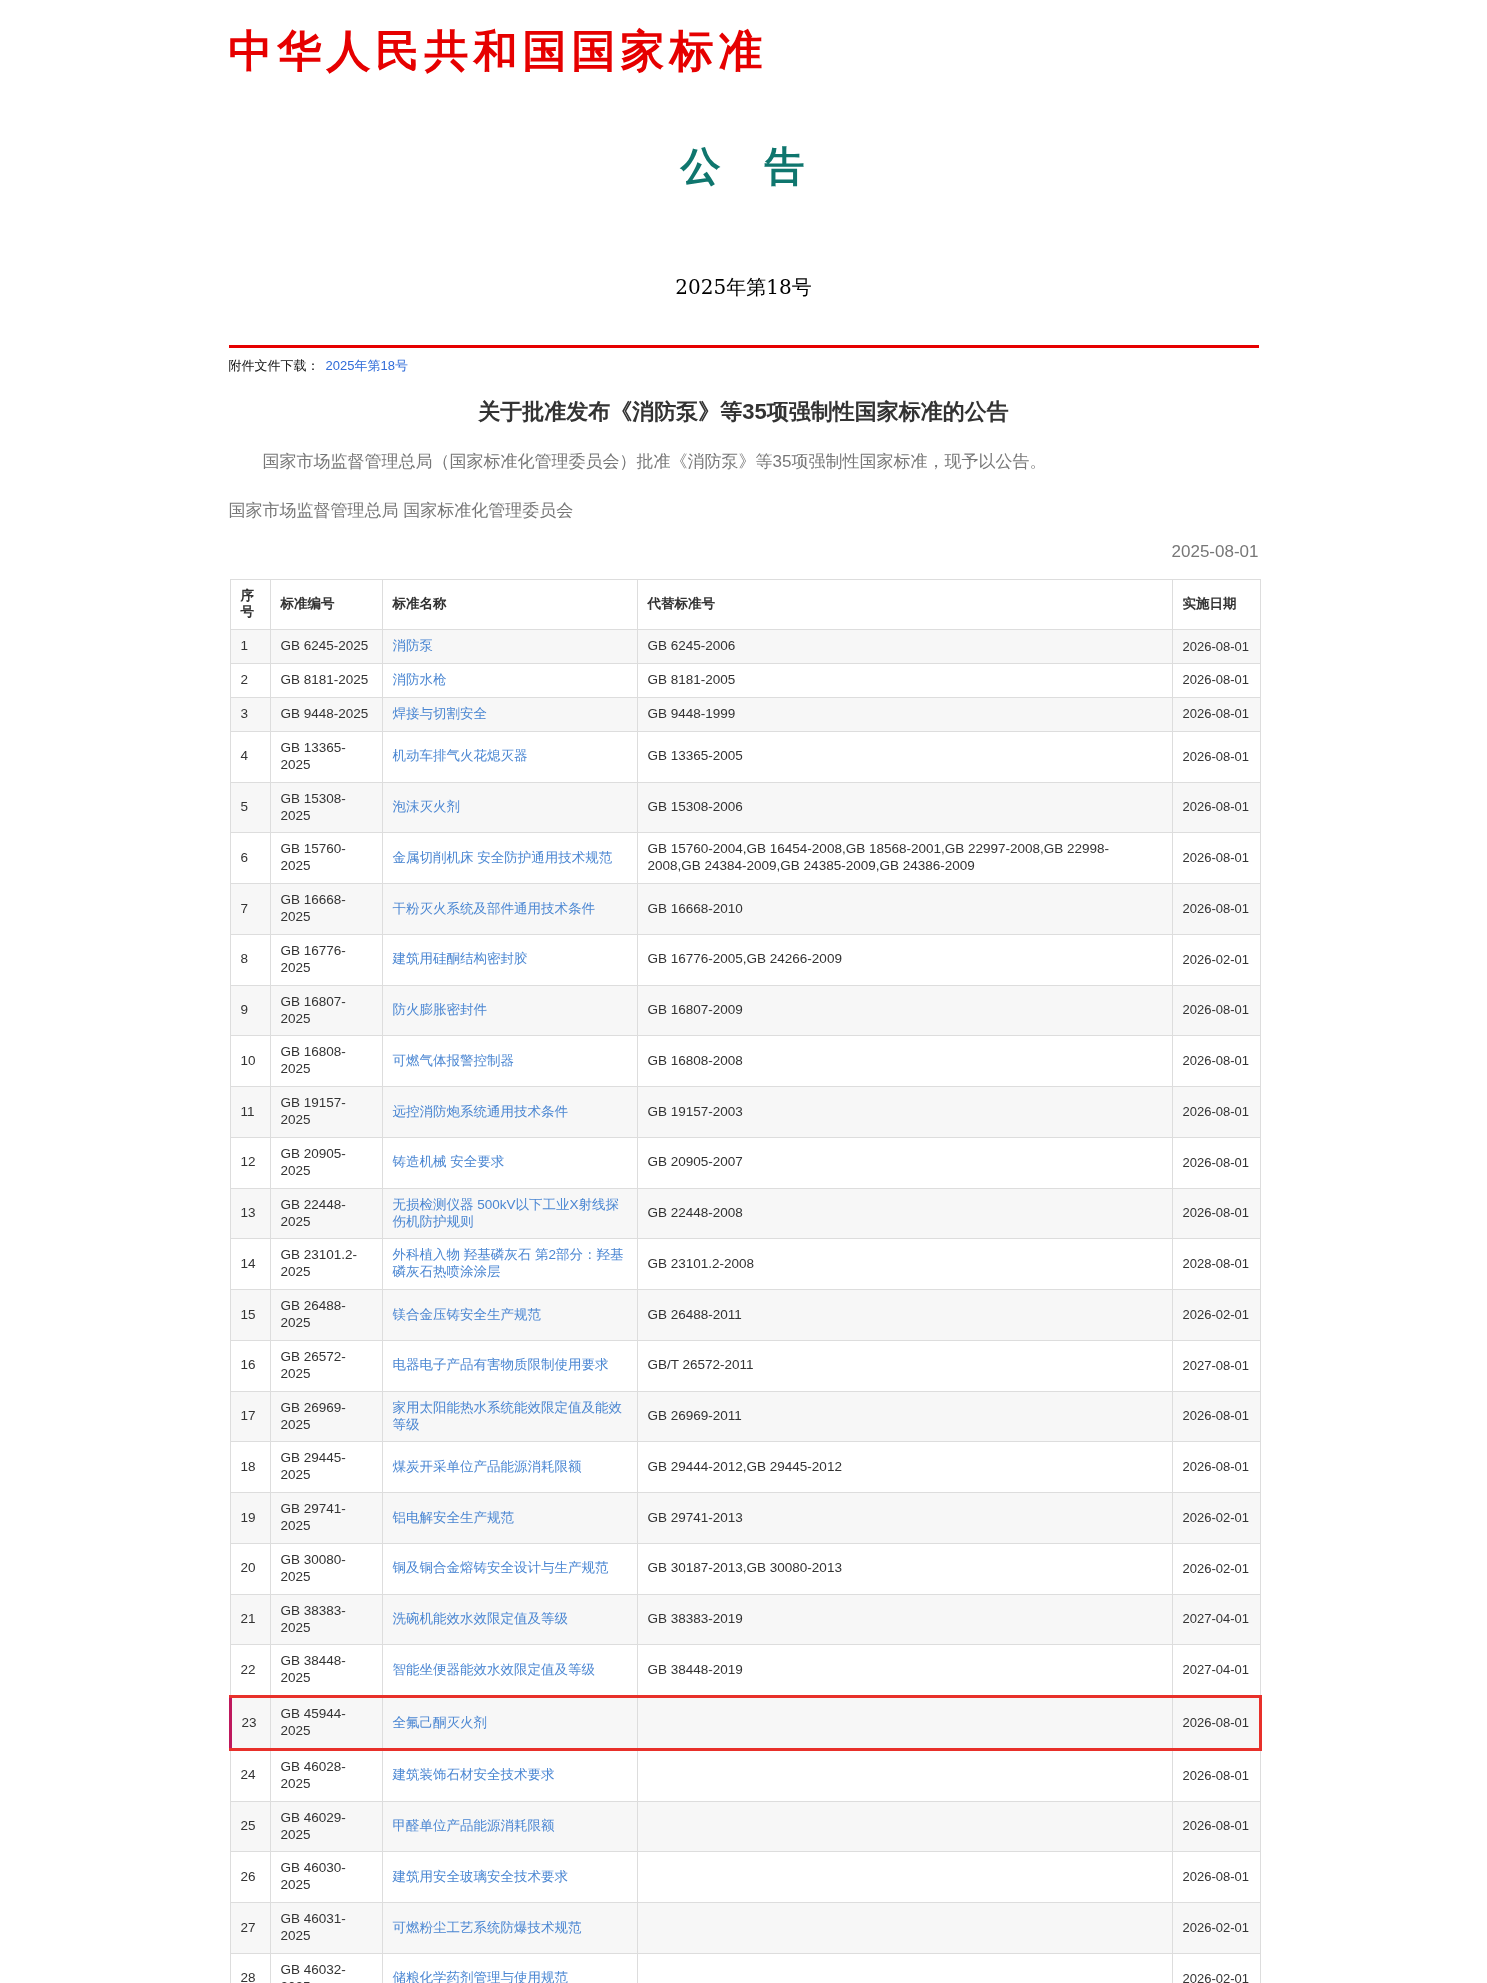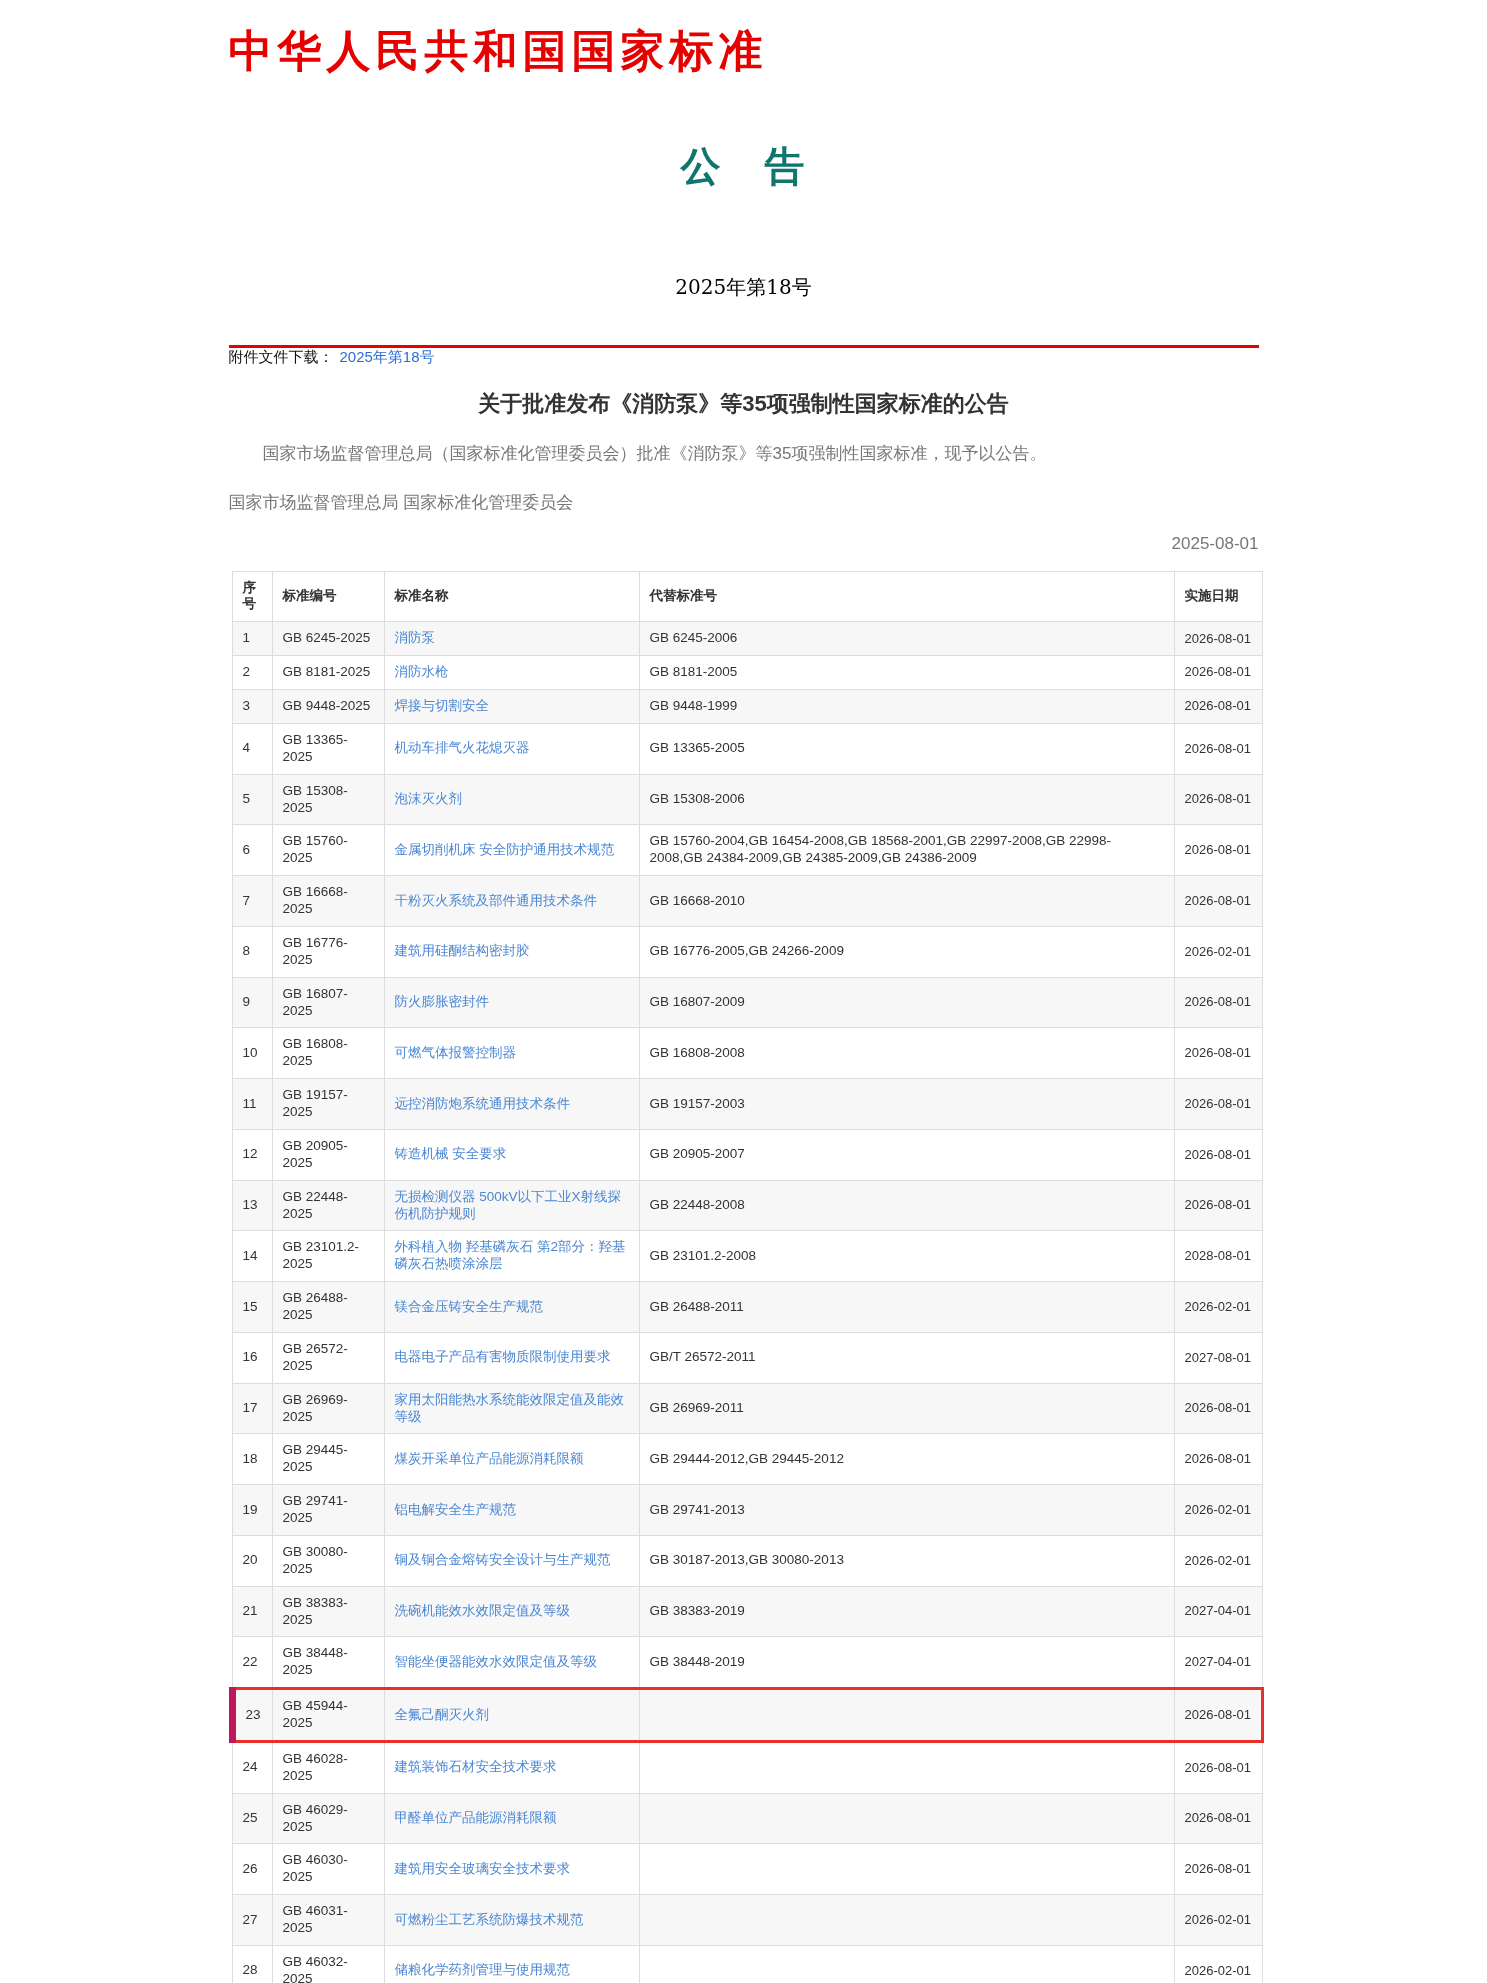--- a/index.html
+++ b/index.html
@@ -22,21 +22,21 @@
     font-family:"DejaVu Serif","Liberation Serif",serif;
     font-size:40px;font-weight:700;letter-spacing:2px;
     color:#0f766e;
   }
   .issue-no{
     margin-top:80px;text-align:center;
     font-family:"DejaVu Serif","Liberation Serif",serif;
     font-size:20px;color:#000;
   }
   .red-rule{height:3px;background:#e60000;margin-top:44px;}
-  .attachment-row{font-size:15px;color:#111;}
+  .attachment-row{padding-top:9px;font-size:13px;color:#111;}
   .attachment-row a{color:#2f6bd8;text-decoration:none;margin-left:6px;cursor:pointer;}
 
   .notice-heading{
     margin:22px 0 0 0;text-align:center;
     font-size:22px;font-weight:700;color:#333;
   }
   .notice-body{
     margin:22px 0 0 0;text-indent:2em;
     font-size:17px;color:#777;line-height:1.5;
   }
@@ -65,21 +65,21 @@
   .std-table tbody tr:nth-child(odd) td{background:#f7f7f7;}
   .std-table td.date-cell{white-space:nowrap;padding-right:4px;font-size:13px;}
   .std-table a.std-link{color:#4a86d2;text-decoration:none;cursor:pointer;}
   .col-seq{width:40px;}
   .col-code{width:112px;}
   .col-name{width:255px;}
   .col-replace{width:535px;}
   .col-date{width:88px;}
 
   tr.hl-row td{border-top:3px solid #e8302a;border-bottom:3px solid #e8302a;}
-  tr.hl-row td:first-child{border-left:7px solid #be185d;}
+  tr.hl-row td:first-child{border-left:3px solid #be185d;}
   tr.hl-row td:last-child{border-right:3px solid #e8302a;}
 </style>
 </head>
 <body>
 
 <div class="container">
 
   <h1 class="doc-title">中华人民共和国国家标准</h1>
 
   <div class="doc-subtitle">公　告</div>

